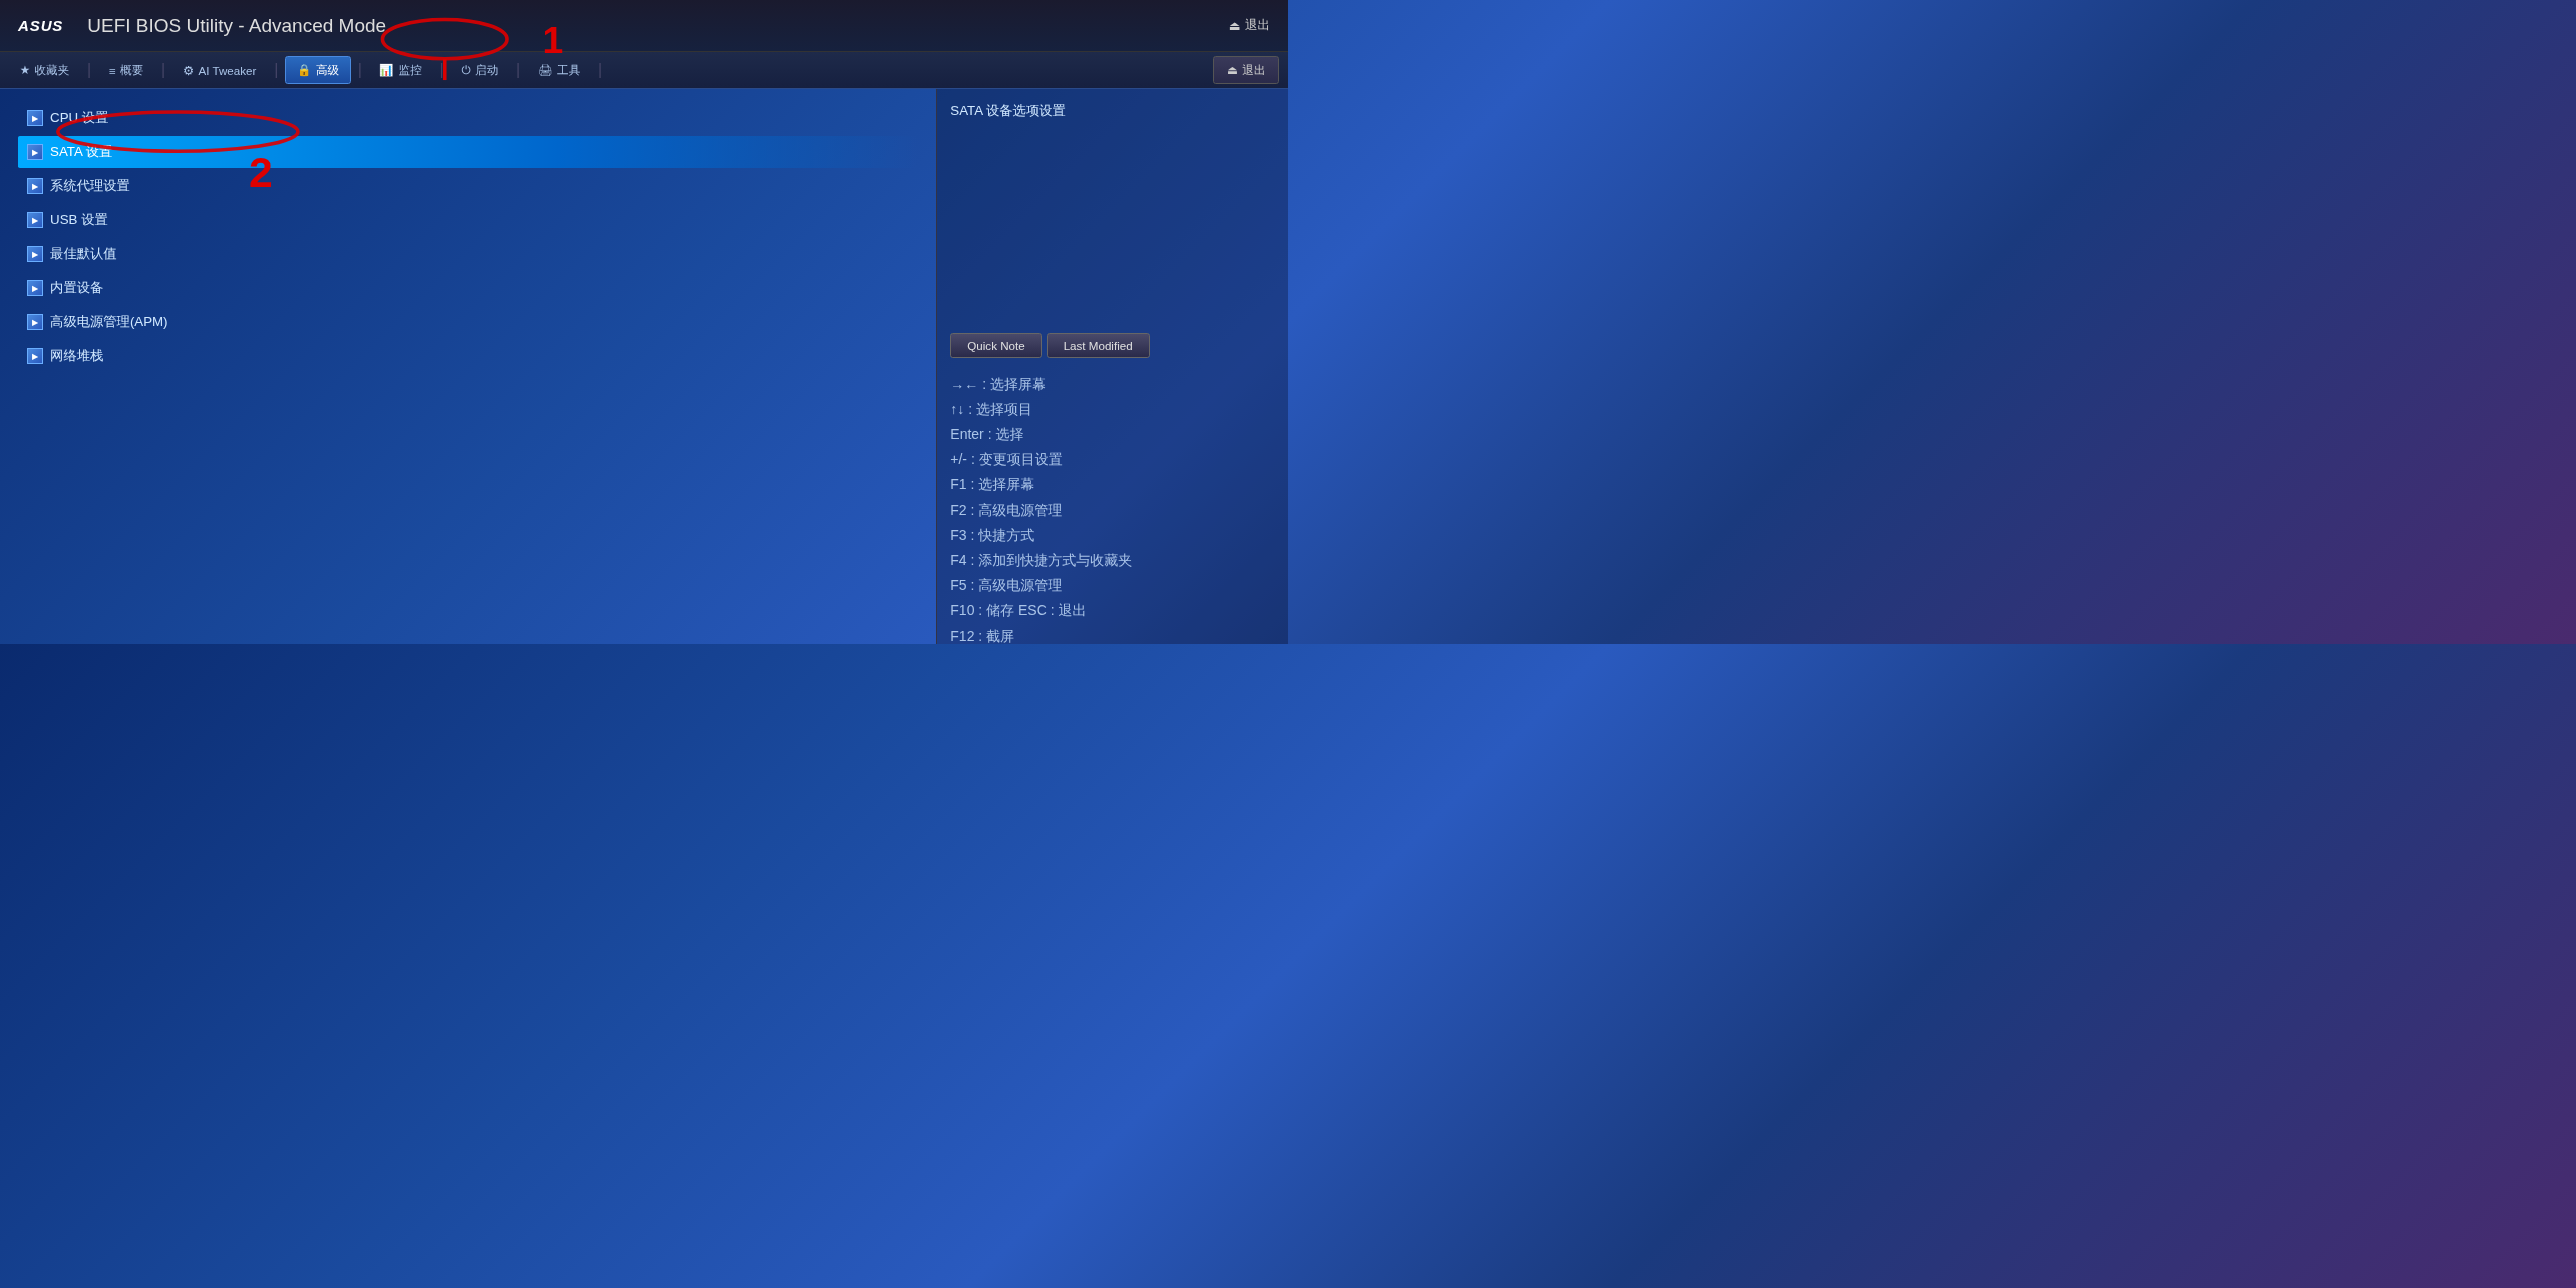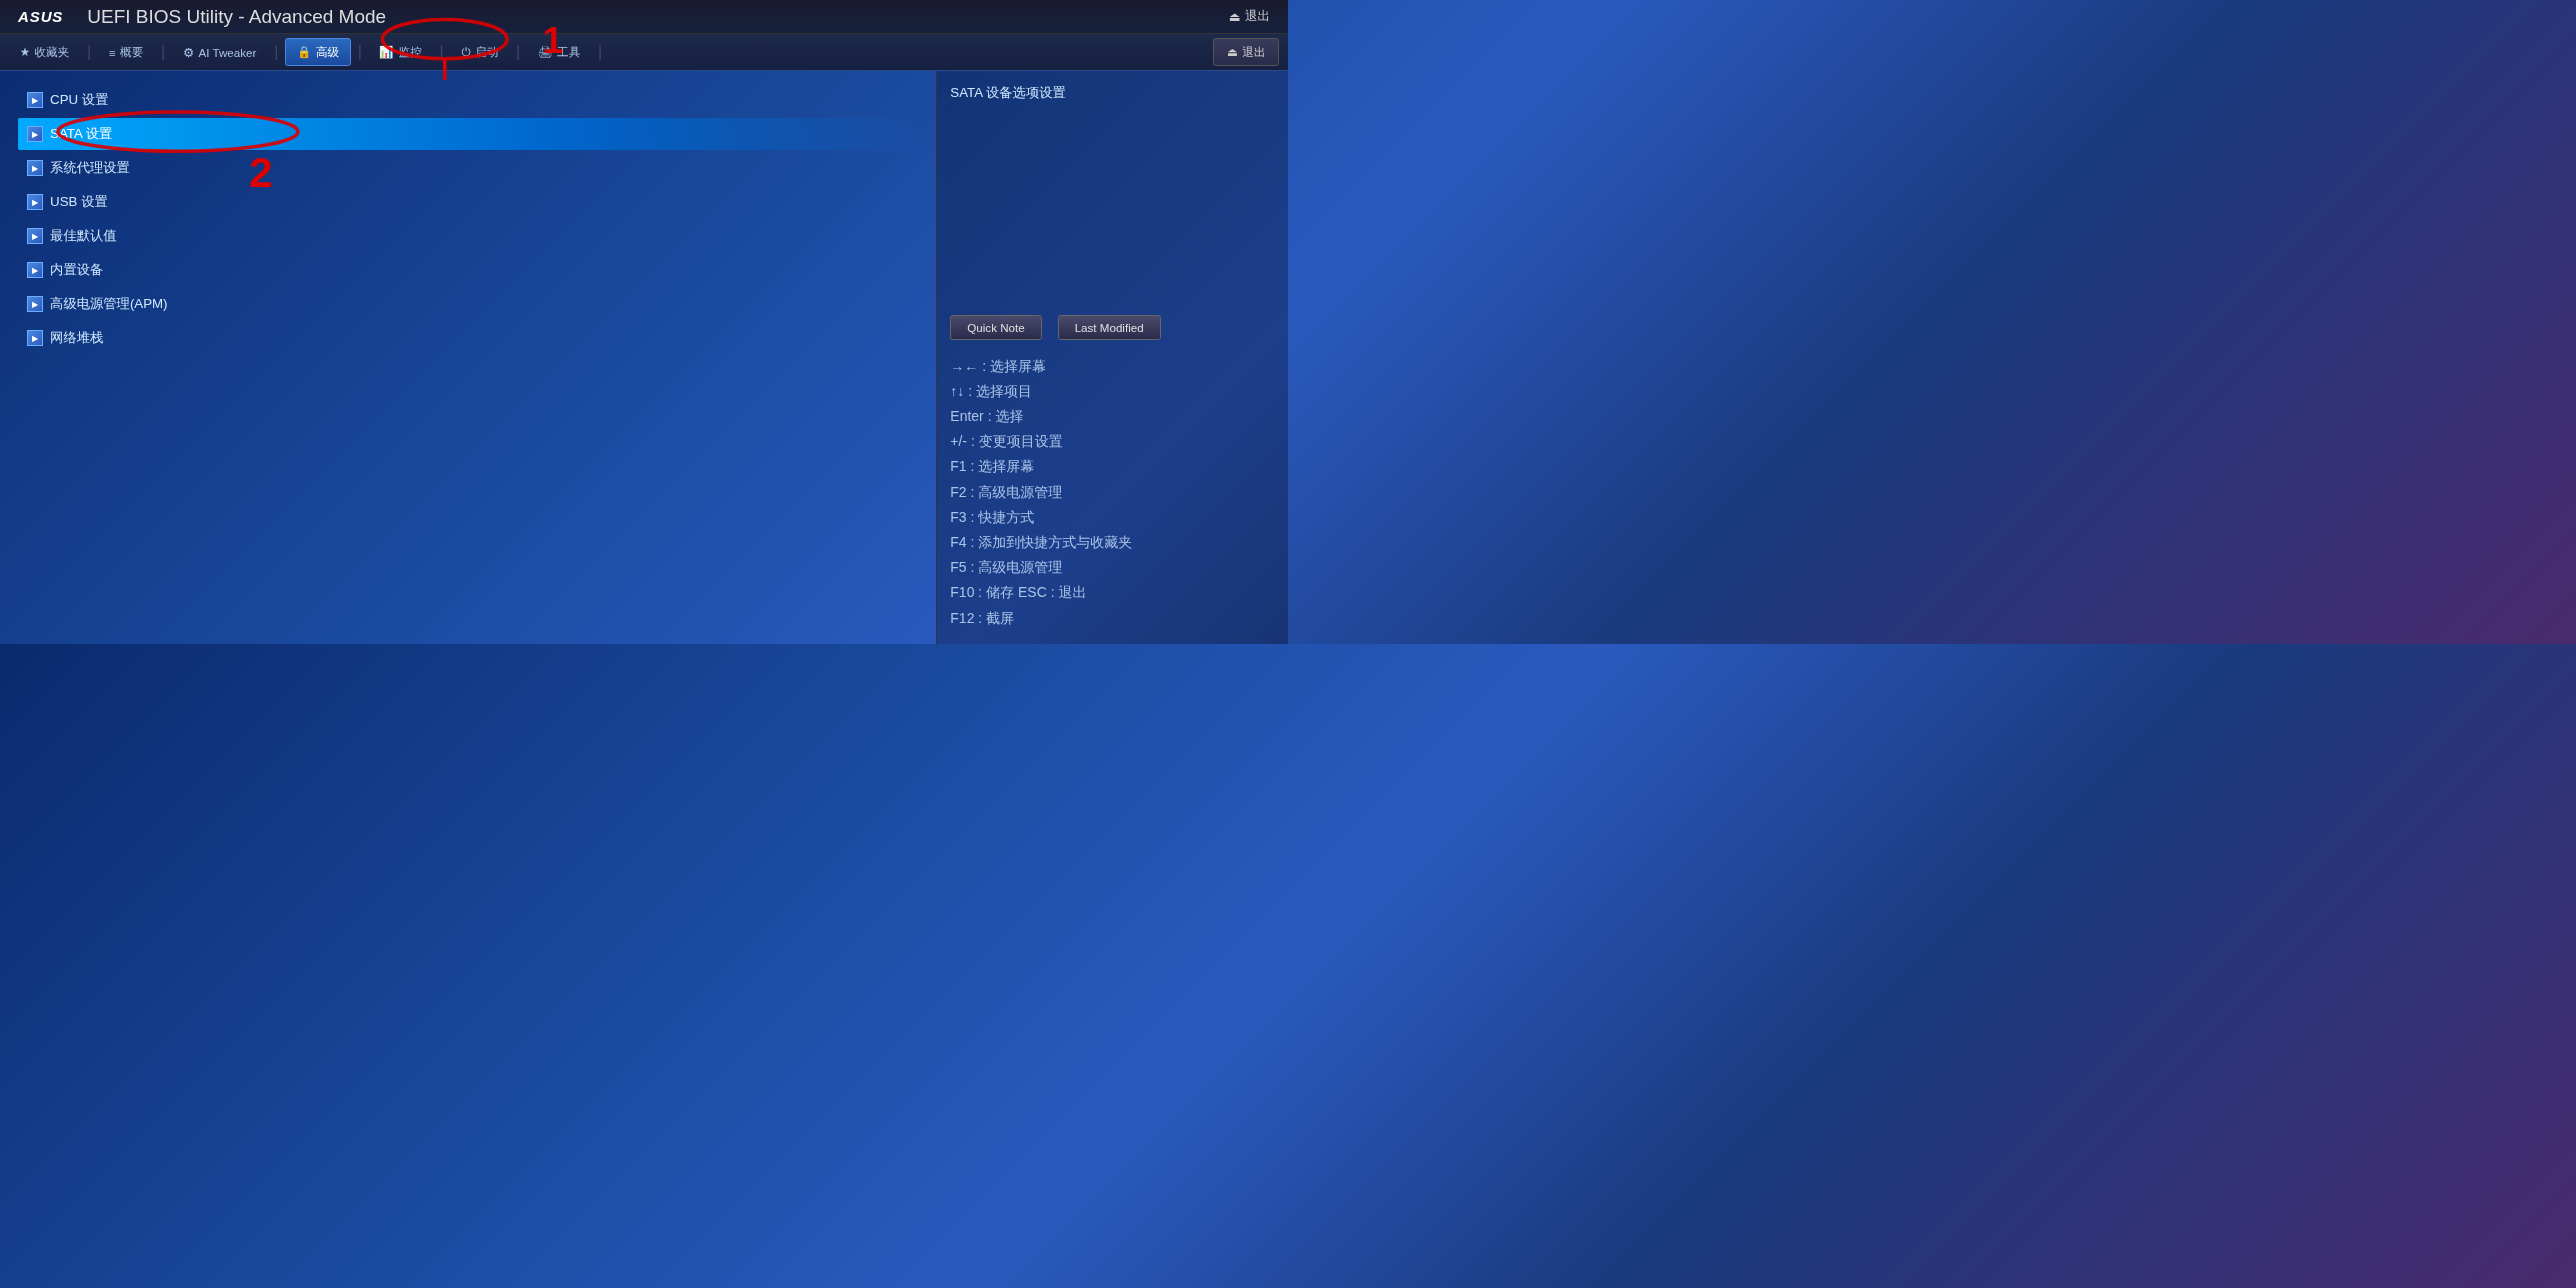--- a/index.html
+++ b/index.html
@@ -9,21 +9,21 @@
       background: linear-gradient(135deg, #0a2a6e 0%, #1a4a9e 30%, #2a5abf 50%, #1a3a7e 70%, #4a2a6e 100%);
       font-family: 'SimHei', 'Microsoft YaHei', sans-serif;
       color: #fff;
       overflow: hidden;
       position: relative;
     }
 
     
     .title-bar {
       background: linear-gradient(180deg, #1a1a2e 0%, #16213e 100%);
-      height: 34px;
+      height: 52px;
       display: flex;
       align-items: center;
       padding: 0 18px;
       border-bottom: 0.9px solid #333;
     }
     .title-bar-exit {
       margin-left: auto;
       display: flex;
       align-items: center;
       gap: 4.4px;
@@ -128,21 +128,21 @@
     }
 
     .right-description {
       color: #d0e8ff;
       font-size: 13.3px;
       margin-bottom: auto;
     }
 
     .quick-buttons {
       display: flex;
-      gap: 16px;
+      gap: 5px;
       margin-bottom: 13.3px;
     }
     .quick-btn {
       padding: 5.3px 16px;
       background: linear-gradient(180deg, #4a4a6a 0%, #2a2a4a 100%);
       border: 0.9px solid #666;
       border-radius: 2.7px;
       color: #e0e0e0;
       font-size: 11.6px;
       cursor: pointer;

